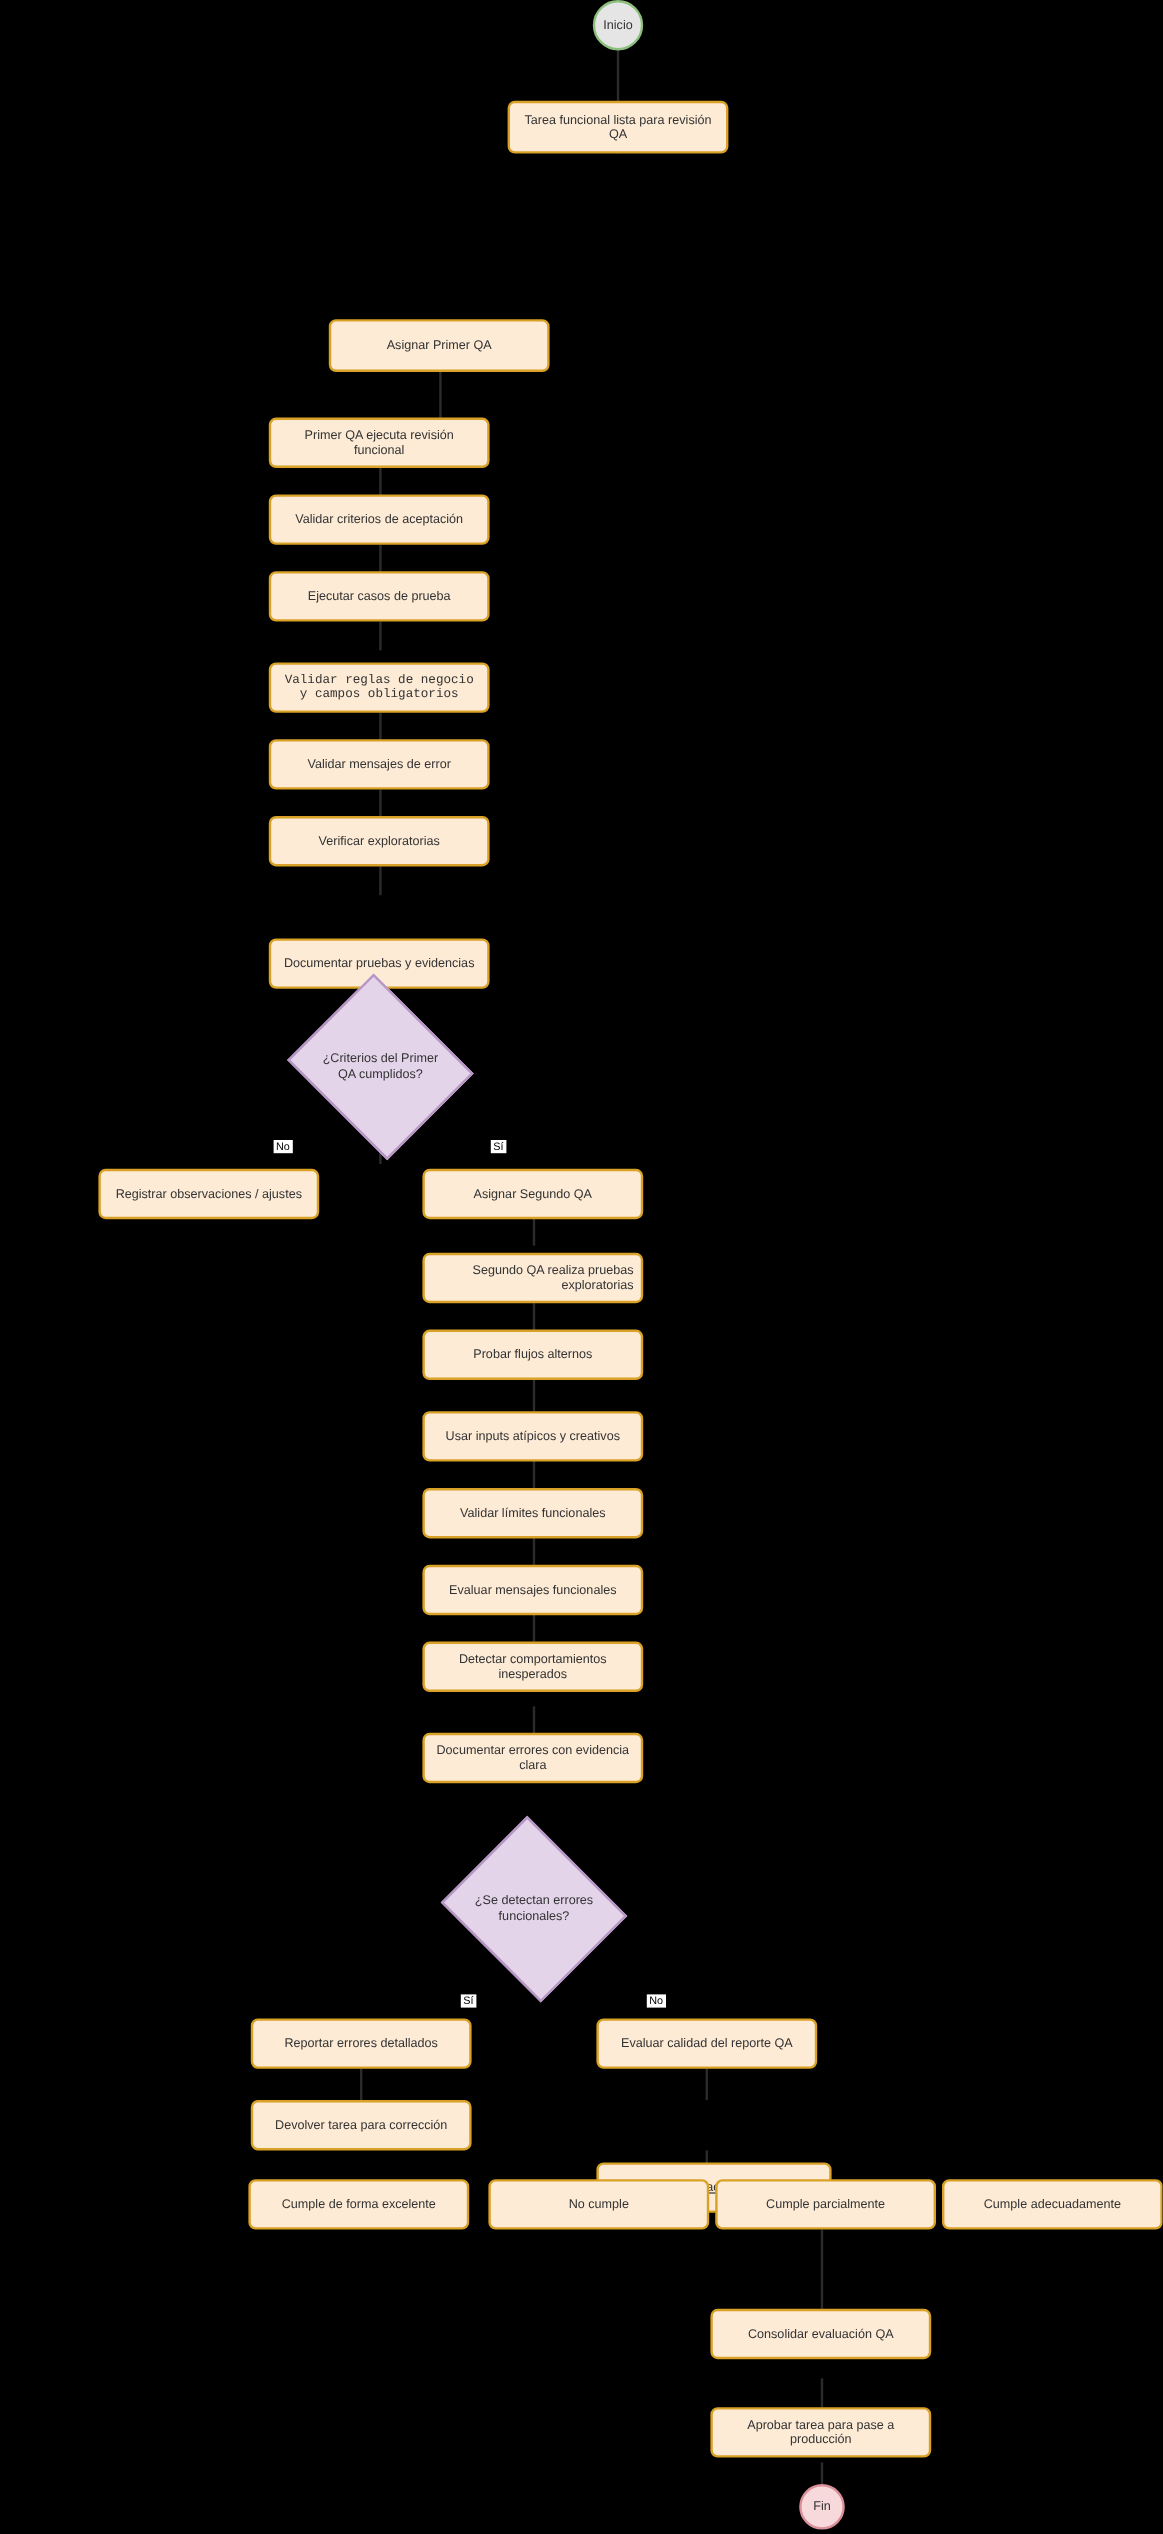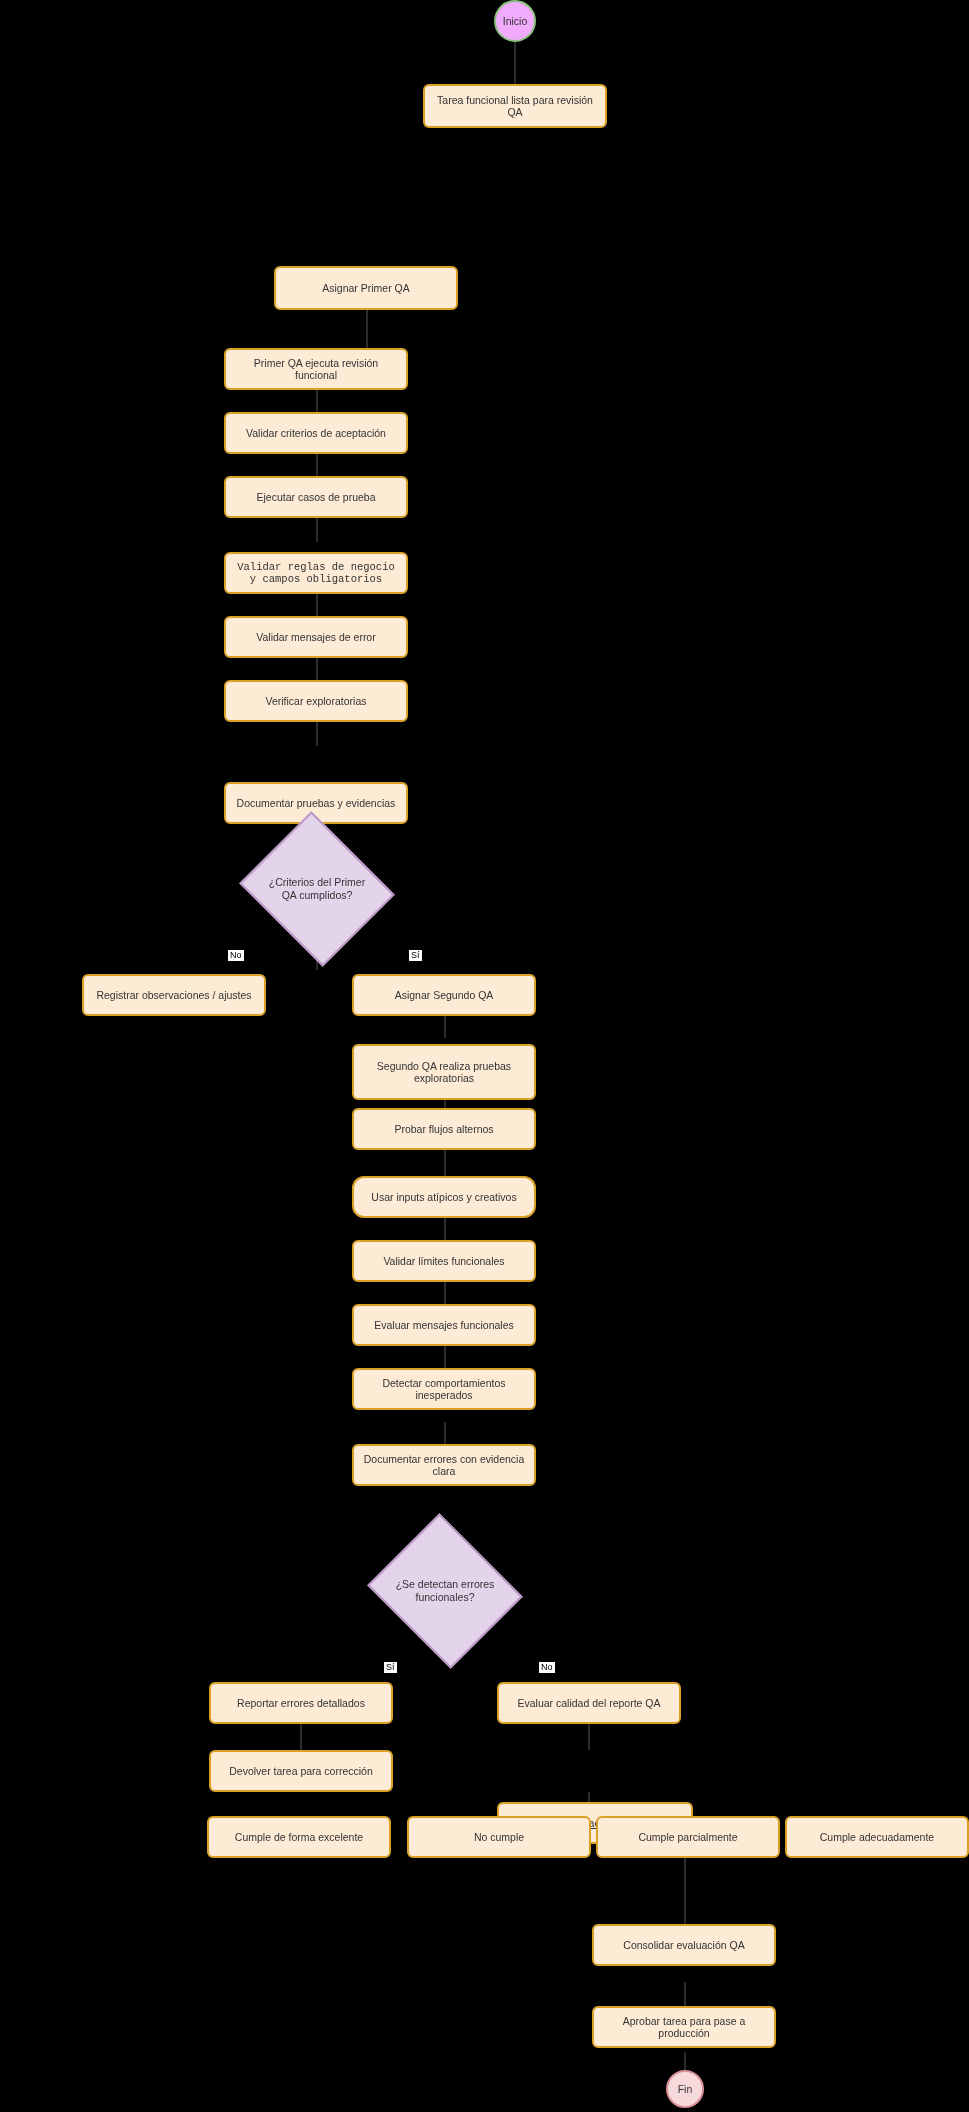--- a/index.html
+++ b/index.html
@@ -30,21 +30,21 @@
     border: 2px solid #d9a125;
     border-radius: 6px;
     font-size: 10.5px;
     padding: 2px 6px;
   }
   .terminator {
     border-radius: 50%;
     font-size: 10.5px;
   }
   .start {
-    background: #f0abfc;
+    background: #e5e5e5;
     border: 2px solid #8cbf7e;
   }
   .end {
     background: #f7d8db;
     border: 2px solid #d98f98;
   }
   .decision-wrap {
     position: absolute;
     display: flex;
     align-items: center;
@@ -164,29 +164,29 @@
   <div class="edge-label" style="left:409px; top:950px;">Sí</div>
 
   <div class="node process" style="left:82px; top:974px; width:184px; height:42px;">
     <span>Registrar observaciones / ajustes</span>
   </div>
 
   <div class="node process" style="left:352px; top:974px; width:184px; height:42px;">
     <span>Asignar Segundo QA</span>
   </div>
 
-  <div class="node process" style="left:352px; top:1044px; width:184px; height:56px;">
+  <div class="node process" style="left:352px; top:1044px; width:184px; height:42px;text-align:right;">
     <span>Segundo QA realiza pruebas exploratorias</span>
   </div>
 
   <div class="node process" style="left:352px; top:1108px; width:184px; height:42px;">
     <span>Probar flujos alternos</span>
   </div>
 
-  <div class="node process" style="left:352px; top:1176px; width:184px; height:42px;border-radius:12px;">
+  <div class="node process" style="left:352px; top:1176px; width:184px; height:42px;">
     <span>Usar inputs atípicos y creativos</span>
   </div>
 
   <div class="node process" style="left:352px; top:1240px; width:184px; height:42px;">
     <span>Validar límites funcionales</span>
   </div>
 
   <div class="node process" style="left:352px; top:1304px; width:184px; height:42px;">
     <span>Evaluar mensajes funcionales</span>
   </div>

